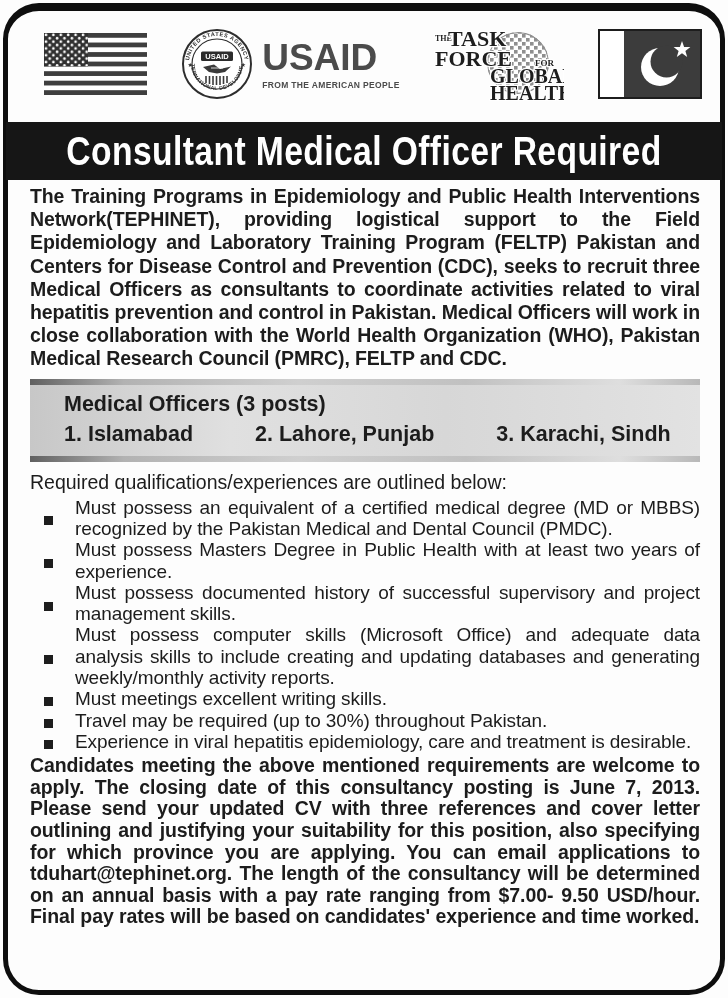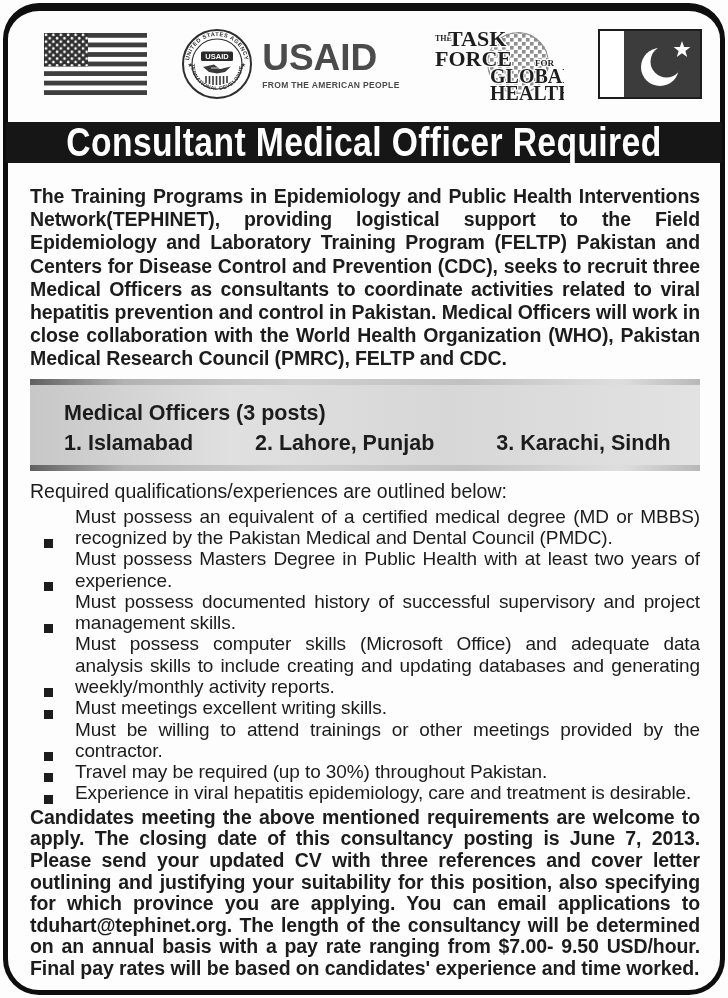--- a/index.html
+++ b/index.html
@@ -21,39 +21,39 @@
     position:absolute; top:22px; left:44px; right:26px; height:84px;
     display:flex; align-items:center; justify-content:space-between; z-index:2;
   }
   .usaid{display:flex; align-items:center; gap:9px;}
   .usaid-word{font-size:37px; font-weight:bold; color:var(--logo-gray,#4b4b4b); line-height:1; letter-spacing:0;}
   .usaid-tag{font-size:8.5px; font-weight:bold; color:var(--logo-gray,#4b4b4b); letter-spacing:.35px; margin-top:4px; white-space:nowrap;}
   .tf-text{font-family:"Liberation Serif","DejaVu Serif",serif; font-weight:700; fill:#1e1e1e;
            paint-order:stroke; stroke:#ffffff; stroke-width:2.4px; stroke-linejoin:round;}
   
   .banner{
-    position:absolute; top:122px; left:6px; right:6px; height:41px;
+    position:absolute; top:122px; left:6px; right:6px; height:58px;
     background:var(--banner-bg,#161616); z-index:6;
     display:flex; align-items:center; justify-content:center;
   }
   .banner span{
     font-size:41px; font-weight:bold; color:var(--banner-text,#fff);
     transform:scaleX(.82); white-space:nowrap; letter-spacing:.5px;
   }
   
   .content{position:absolute; top:185px; left:30px; right:28px; z-index:2;}
   .intro{margin:0; font-size:19.5px; line-height:23.2px; text-align:justify; letter-spacing:-.1px;font-weight:bold;}
   .positions-box{margin-top:8px;}
   .strip{height:6px; background:linear-gradient(90deg,#606060,#b2b2b2 14%,#cfcfcf 40%,#c1c1c1 65%,#dedede 88%,#b8b8b8);}
-  .box-body{background:linear-gradient(90deg,#c7c7c7,#e0e0e0 30%,#d7d7d7 62%,#e2e2e2); padding:16px 10px 9px 34px;}
+  .box-body{background:linear-gradient(90deg,#c7c7c7,#e0e0e0 30%,#d7d7d7 62%,#e2e2e2); padding:7px 10px 9px 34px;}
   .box-title{font-size:21.5px; font-weight:bold;}
   .locations{display:flex; gap:62px; margin-top:5px; font-size:21.5px; font-weight:bold;}
   .qual-heading{margin:9px 0 3px; font-size:19.5px;}
   .qual-list{list-style:none; margin:0; padding:0;}
-  .qual-list li{display:flex; align-items:flex-end; font-size:19px; line-height:21.3px; letter-spacing:-.1px;}
+  .qual-list li{display:flex; align-items:center; font-size:19px; line-height:21.3px; letter-spacing:-.1px;}
   .bullet{flex:0 0 9px; width:9px; height:9px; background:#1d1d1d; margin:6px 0 0 14px;}
   .li-text{margin-left:22px; flex:1; text-align:justify;}
   .closing{margin:3px 0 0; font-size:19.5px; line-height:21.6px; text-align:justify; letter-spacing:-.1px;font-weight:bold;}
 </style>
 </head>
 <body>
 
 <div class="ad">
   <div class="frame"></div>
 
@@ -198,24 +198,20 @@
         <li>
           <span class="bullet"></span>
           <span class="li-text">Must possess computer skills (Microsoft Office) and adequate data analysis skills to include creating and updating databases and generating weekly/monthly activity reports.</span>
         </li>
 
         <li>
           <span class="bullet"></span>
           <span class="li-text">Must meetings excellent writing skills.</span>
         </li>
 
-        <li>
-          <span class="bullet"></span>
-          <span class="li-text">Must be willing to attend trainings or other meetings provided by the contractor.</span>
-        </li>
 
         <li>
           <span class="bullet"></span>
           <span class="li-text">Travel may be required (up to 30%) throughout Pakistan.</span>
         </li>
 
         <li>
           <span class="bullet"></span>
           <span class="li-text">Experience in viral hepatitis epidemiology, care and treatment is desirable.</span>
         </li>

